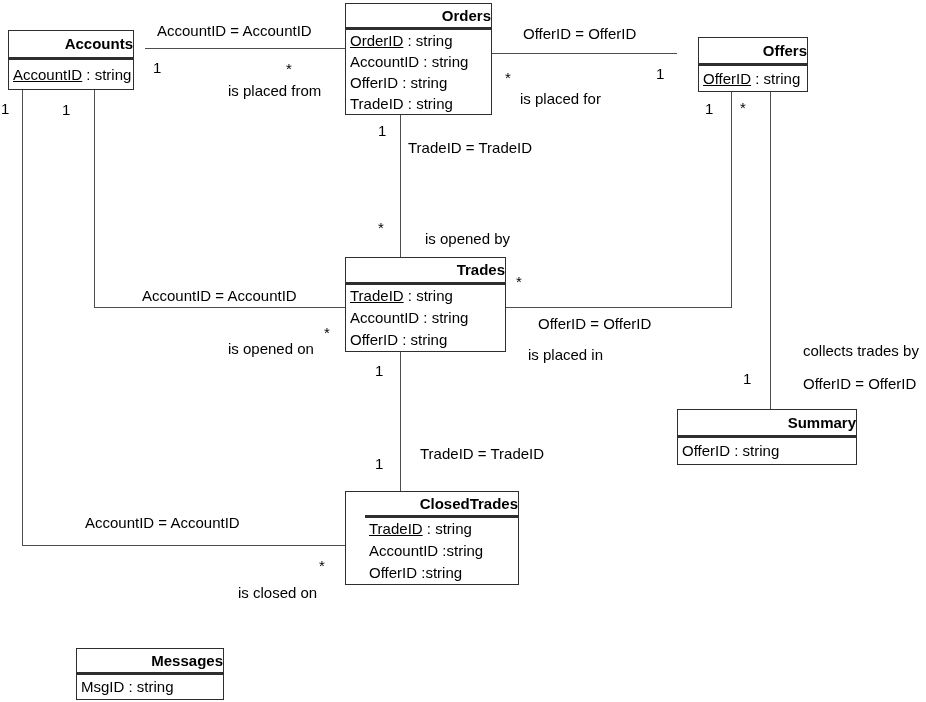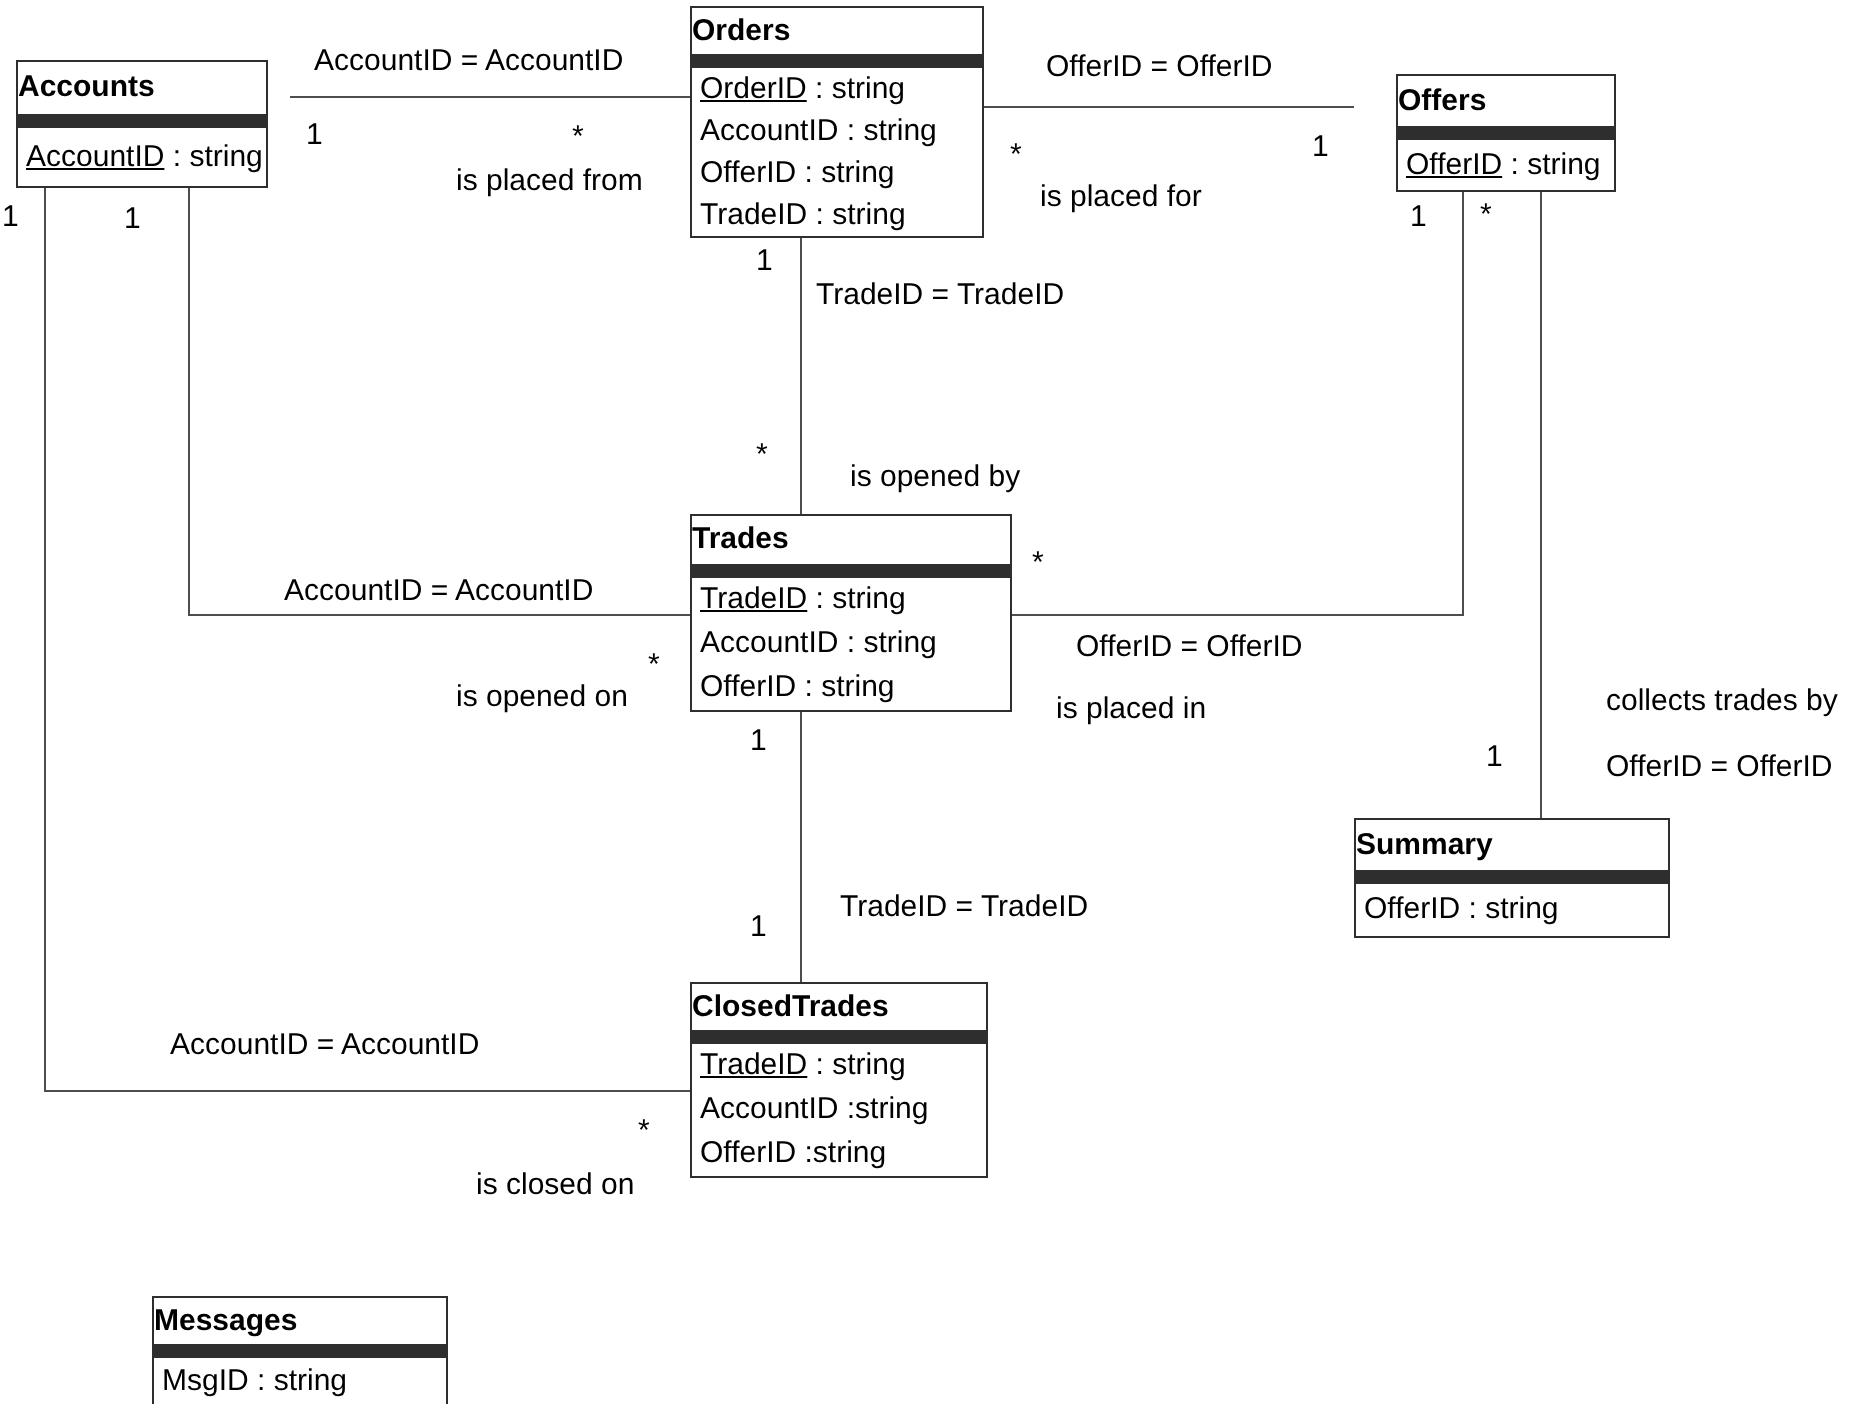--- a/index.html
+++ b/index.html
@@ -6,22 +6,22 @@
   .canvas{
     position:relative;width:926px;height:702px;background:#ffffff;
     font-family:"Liberation Sans",sans-serif;color:#000;overflow:hidden;
   }
   .line{position:absolute;background:#4d4d4d;}
   .entity{
     position:absolute;background:#ffffff;border:1px solid #2e2e2e;
     box-sizing:border-box;z-index:2;
   }
   .entity-title{
-    font-weight:bold;font-size:15px;text-align:left;
-    border-bottom:7px solid #f9a8d4;white-space:nowrap;
+    font-weight:bold;font-size:15px;text-align:right;
+    border-bottom:3px solid #f9a8d4;white-space:nowrap;
   }
   .attr{
     font-size:15px;padding:0 0 0 4px;white-space:nowrap;
   }
   .pk{text-decoration:underline;}
   .label{
     position:absolute;font-size:15px;white-space:nowrap;z-index:3;line-height:17px;
   }
 </style>
 </head>
@@ -53,25 +53,25 @@
     <div class="entity" style="left: 677px; top: 37px; width: 110px; border-color: rgb(46, 46, 46); margin-left: 21px;">
       <div class="entity-title" style="height: 25px; line-height: 25px; border-color: rgb(46, 46, 46);">Offers</div>
       <div class="attr" style="line-height: 25px; height: 25px;"><span class="pk">OfferID</span> : string</div>
     </div>
     <div class="entity" style="left: 345px; top: 257px; width: 161px; border-color: rgb(46, 46, 46);">
       <div class="entity-title" style="height: 24px; line-height: 24px; border-color: rgb(46, 46, 46);">Trades</div>
       <div class="attr" style="line-height: 22px; height: 22px;"><span class="pk">TradeID</span> : string</div>
       <div class="attr" style="line-height: 22px; height: 22px;">AccountID : string</div>
       <div class="attr" style="line-height: 22px; height: 22px;">OfferID : string</div>
     </div>
-    <div class="entity" style="left: 677px; top: 409px; width: 158px; border-color: rgb(46, 46, 46);">
+    <div class="entity" style="left: 677px; top: 409px; width: 180px; border-color: rgb(46, 46, 46);">
       <div class="entity-title" style="height: 25px; line-height: 25px; border-color: rgb(46, 46, 46);">Summary</div>
       <div class="attr" style="line-height: 26px; height: 26px;">OfferID : string</div>
     </div>
-    <div class="entity" style="left: 345px; top: 491px; width: 149px; border-color: rgb(46, 46, 46);">
+    <div class="entity" style="left: 345px; top: 491px; width: 174px; border-color: rgb(46, 46, 46); padding-left: 19px;">
       <div class="entity-title" style="height: 23px; line-height: 23px; border-color: rgb(46, 46, 46);">ClosedTrades</div>
       <div class="attr" style="line-height: 22px; height: 22px;"><span class="pk">TradeID</span> : string</div>
       <div class="attr" style="line-height: 22px; height: 22px;">AccountID :string</div>
       <div class="attr" style="line-height: 22px; height: 22px;">OfferID :string</div>
     </div>
     <div class="entity" style="left: 76px; top: 648px; width: 148px; border-color: rgb(46, 46, 46);">
       <div class="entity-title" style="height: 23px; line-height: 23px; border-color: rgb(46, 46, 46);">Messages</div>
       <div class="attr" style="line-height: 24px; height: 24px;">MsgID : string</div>
     </div>
     <div class="label join" style="left: 157px; top: 22px;">AccountID = AccountID</div>

